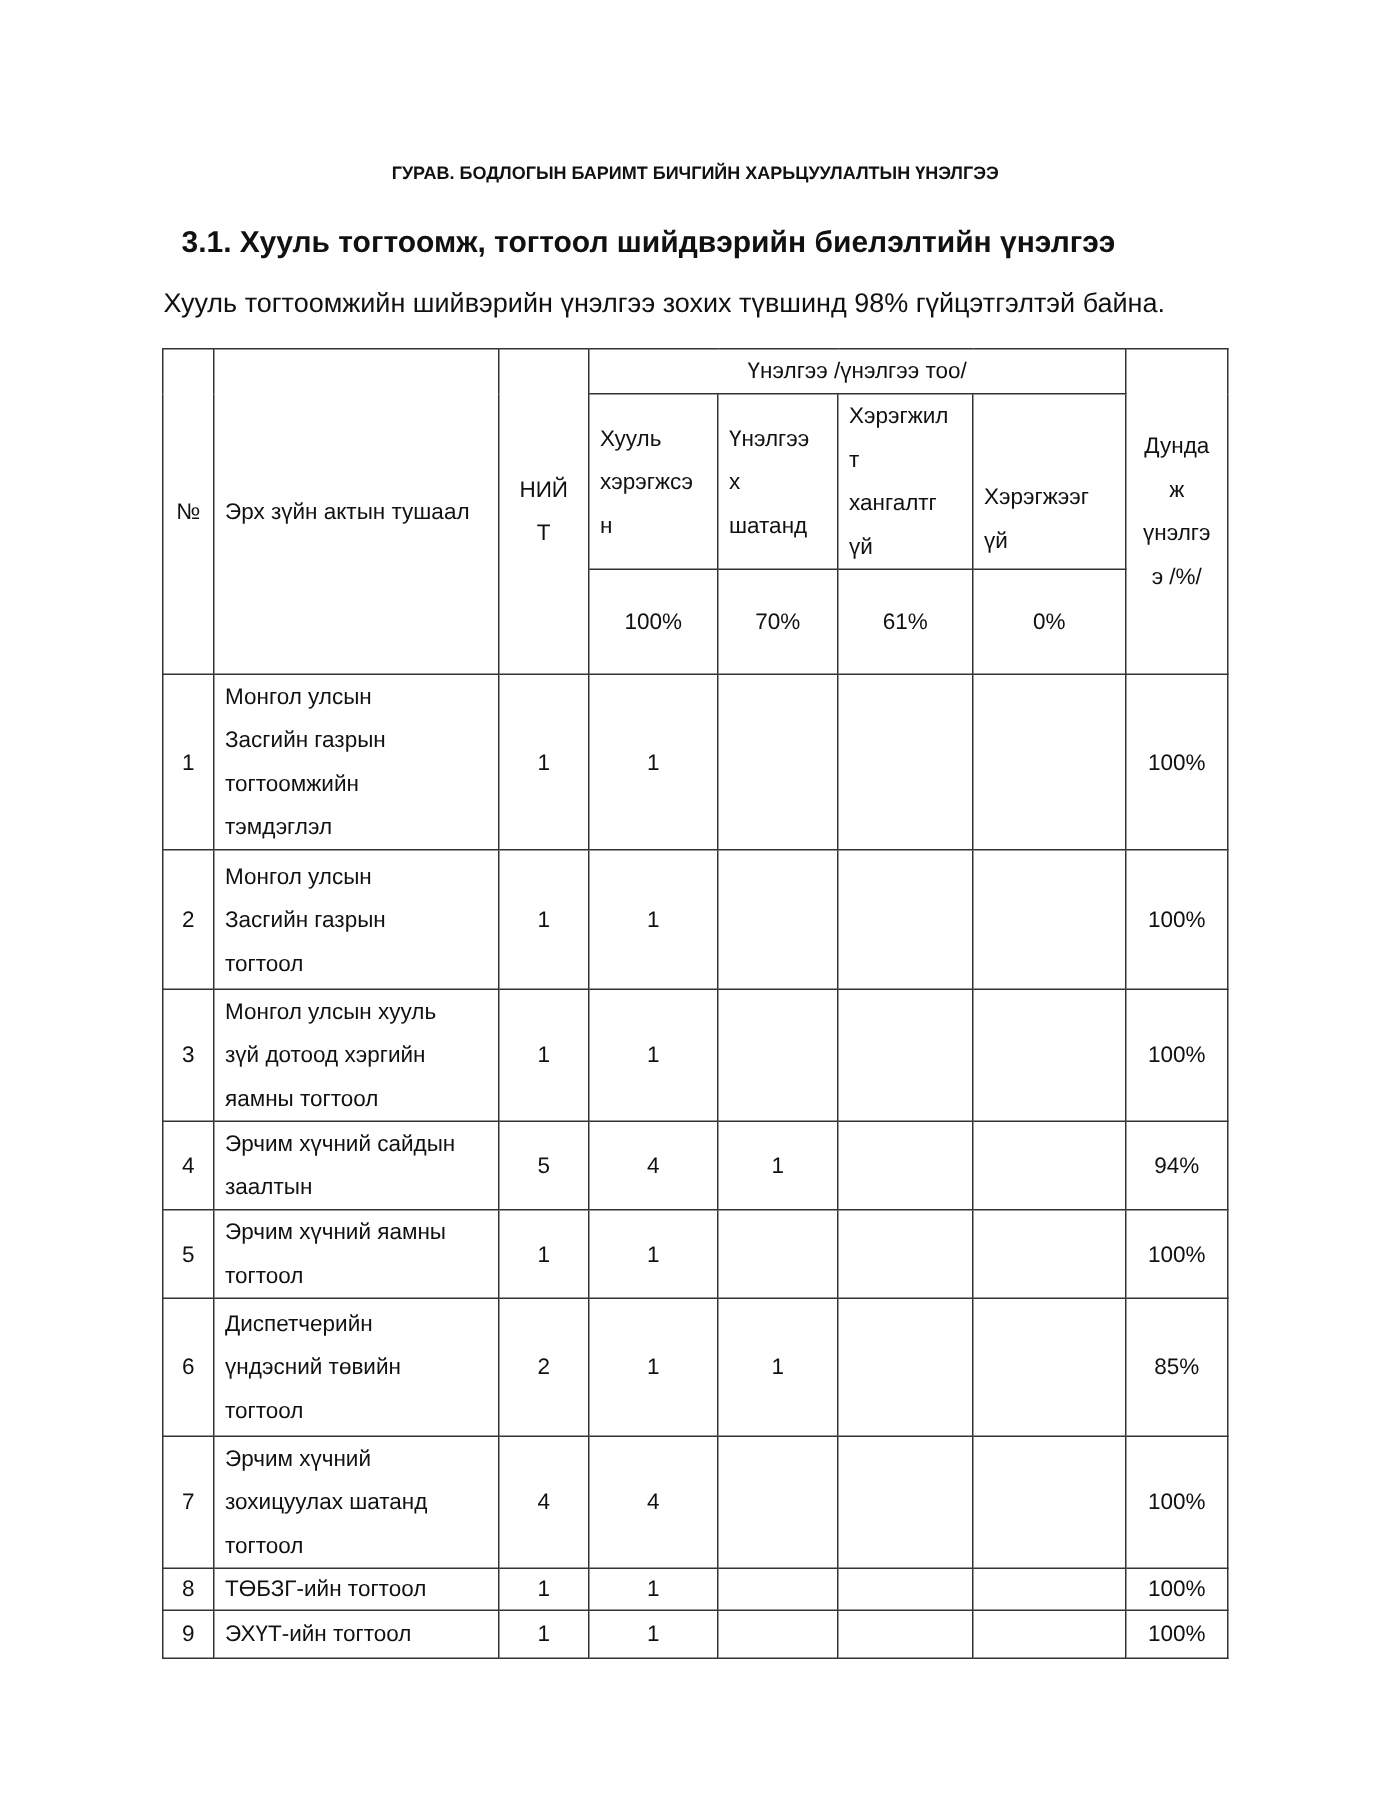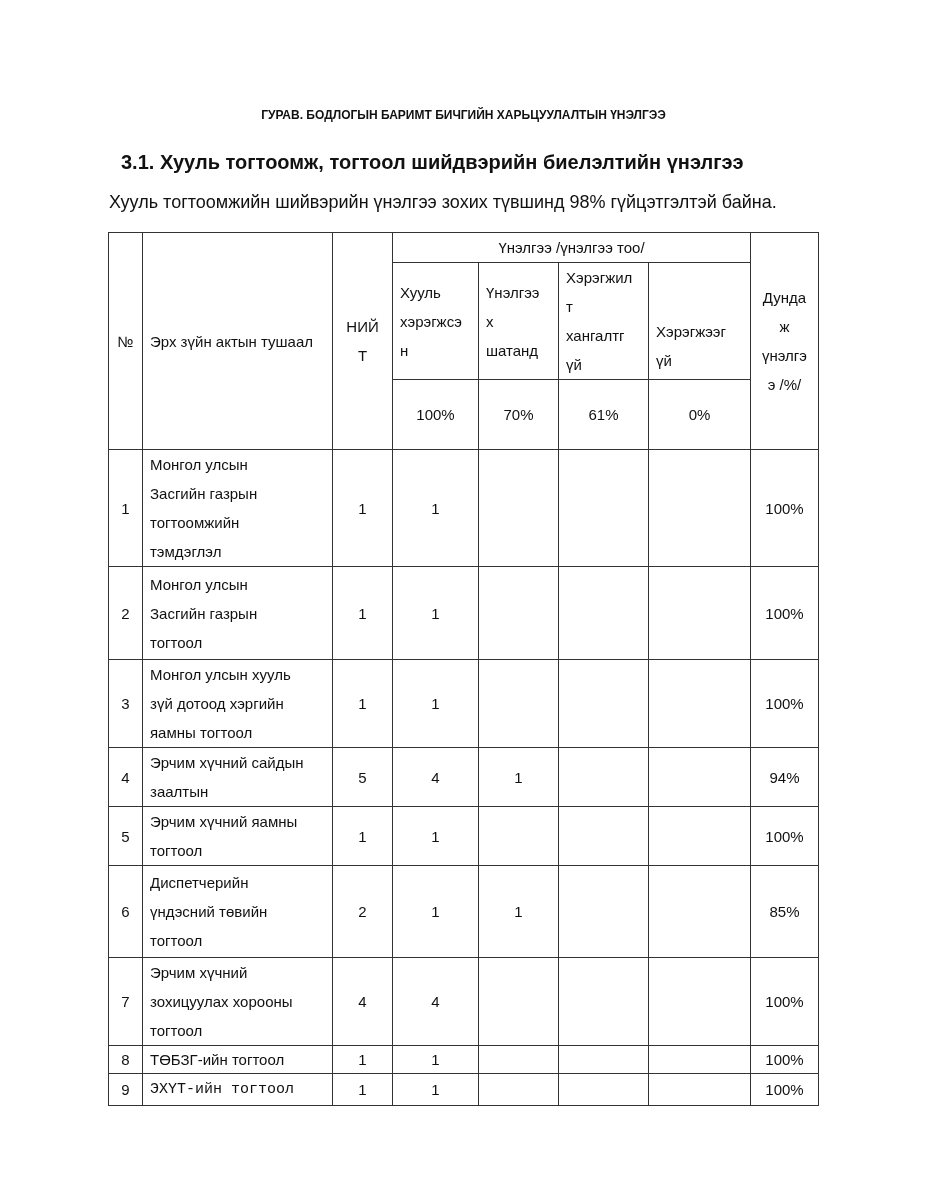--- a/index.html
+++ b/index.html
@@ -156,21 +156,21 @@
         <td class="c">1</td>
         <td class="c">1</td>
         <td class="c"></td>
         <td class="c"></td>
         <td class="c">85%</td>
       </tr>
       <tr style="height: 85px;">
         <td class="c">7</td>
         <td class="l">
           <div>Эрчим хүчний</div>
-          <div>зохицуулах хорооны</div>
+          <div>зохицуулах шатанд</div>
           <div>тогтоол</div>
         </td>
         <td class="c">4</td>
         <td class="c">4</td>
         <td class="c"></td>
         <td class="c"></td>
         <td class="c"></td>
         <td class="c">100%</td>
       </tr>
       <tr style="height: 28px;">
@@ -180,21 +180,21 @@
         </td>
         <td class="c" style="line-height: 24px;">1</td>
         <td class="c" style="line-height: 24px;">1</td>
         <td class="c" style="line-height: 24px;"></td>
         <td class="c" style="line-height: 24px;"></td>
         <td class="c" style="line-height: 24px;"></td>
         <td class="c" style="line-height: 24px;">100%</td>
       </tr>
       <tr style="height: 32px;">
         <td class="c" style="line-height: 24px;">9</td>
-        <td class="l" style="line-height: 24px; font-family: Liberation Mono, monospace;">
+        <td class="l" style="line-height: 24px;">
           <div>ЭХҮТ-ийн тогтоол</div>
         </td>
         <td class="c" style="line-height: 24px;">1</td>
         <td class="c" style="line-height: 24px;">1</td>
         <td class="c" style="line-height: 24px;"></td>
         <td class="c" style="line-height: 24px;"></td>
         <td class="c" style="line-height: 24px;"></td>
         <td class="c" style="line-height: 24px;">100%</td>
       </tr>
     </tbody>

